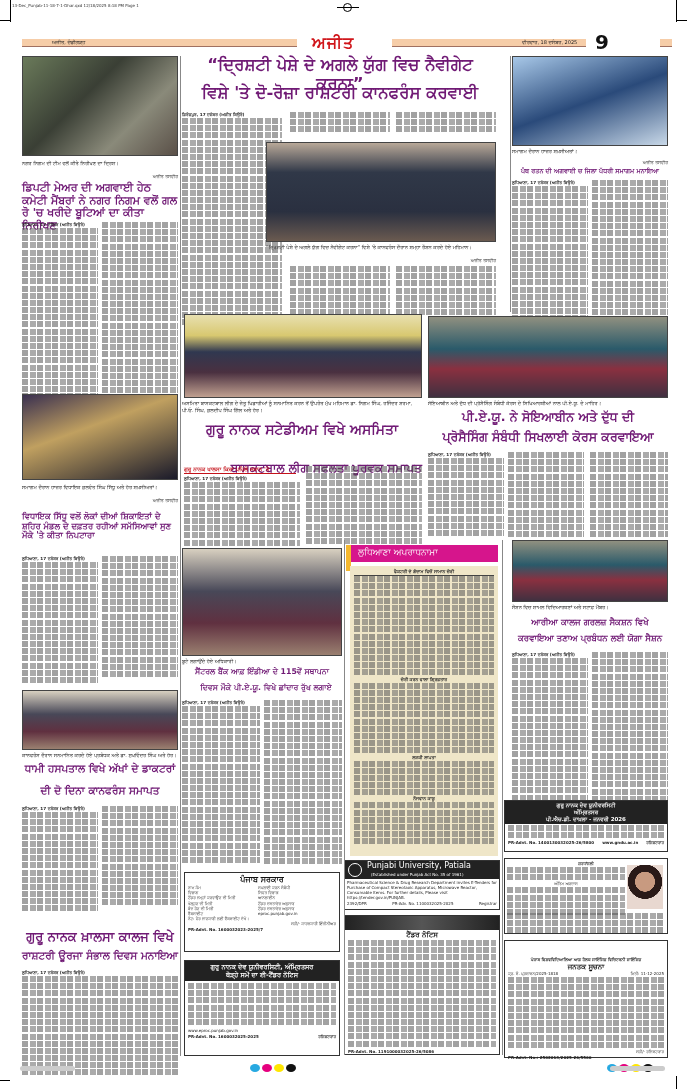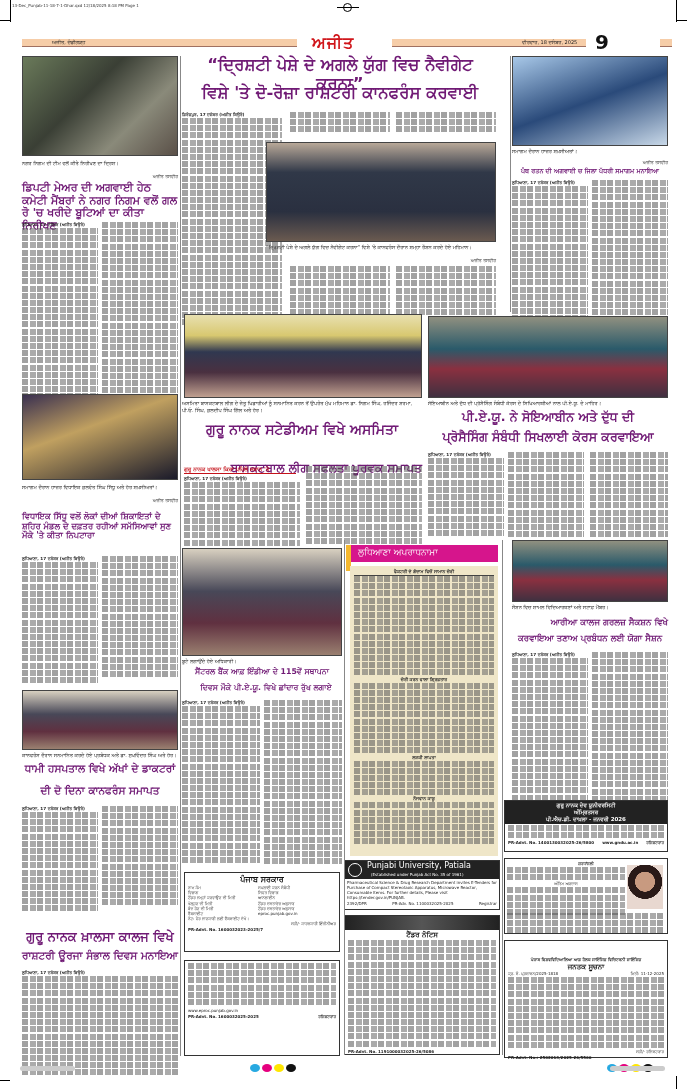--- a/index.html
+++ b/index.html
@@ -393,20 +393,24 @@
         <span style="width:70px">ਵੈੱਬਸਾਈਟ</span>
         <span>eproc.punjab.gov.in</span>
       </div>
     <div>ਨੋਟ: ਹੋਰ ਜਾਣਕਾਰੀ ਲਈ ਵੈੱਬਸਾਈਟ ਦੇਖੋ।</div>
     <div style="text-align:right">ਸਹੀ/- ਕਾਰਜਕਾਰੀ ਇੰਜੀਨੀਅਰ</div>
     <div style="font-weight:bold">PR-Advt. No. 1600032023-2025/7</div>
   </div>
 </div>
 
 <div class="abs box" style="left:184px;top:960px;width:156px;height:96px">
+  <div class="adhead" style="font-size:6.5px;padding:2px 0;line-height:8px">
+    <div>ਗੁਰੂ ਨਾਨਕ ਦੇਵ ਯੂਨੀਵਰਸਿਟੀ, ਅੰਮ੍ਰਿਤਸਰ</div>
+    <div>ਥੋੜ੍ਹੇ ਸਮੇਂ ਦਾ ਈ-ਟੈਂਡਰ ਨੋਟਿਸ</div>
+  </div>
   <div class="body" style="padding:2px 3px">
       <span></span>
       <span></span>
       <span></span>
       <span></span>
       <span></span>
       <span></span>
     </div>
   <div class="smalltxt" style="padding:0 3px;font-size:4px">www.eproc.punjab.gov.in</div>
   <div class="smalltxt" style="display:flex;justify-content:space-between;padding:0 3px;font-size:4px;font-weight:bold">
@@ -597,21 +601,21 @@
     <span></span>
     <span></span>
     <span></span>
     <span></span>
     <span></span>
     <span></span>
   </div>
 
 <div class="abs photo girls" style="left:512px;top:540px;width:156px;height:62px"></div>
 <div class="abs cap" style="left:512px;top:604px;width:156px">ਸੈਸ਼ਨ ਵਿਚ ਸ਼ਾਮਲ ਵਿਦਿਆਰਥਣਾਂ ਅਤੇ ਸਟਾਫ਼ ਮੈਂਬਰ।</div>
-<div class="abs hl" style="left:512px;top:618px;width:156px;font-size:8.6px;text-align:right">ਆਰੀਆ ਕਾਲਜ ਗਰਲਜ਼ ਸੈਕਸ਼ਨ ਵਿਖੇ</div>
+<div class="abs hl" style="left:512px;top:618px;width:156px;font-size:8.6px;text-align:center">ਆਰੀਆ ਕਾਲਜ ਗਰਲਜ਼ ਸੈਕਸ਼ਨ ਵਿਖੇ</div>
 <div class="abs hl" style="left:512px;top:634px;width:156px;font-size:8.6px;text-align:center">ਕਰਵਾਇਆ ਤਣਾਅ ਪ੍ਰਬੰਧਨ ਲਈ ਯੋਗਾ ਸੈਸ਼ਨ</div>
 <div class="abs body" style="left:512px;top:652px;width:76px">
   <b class="smalltxt" style="display:block;font-size:4.2px">ਲੁਧਿਆਣਾ, 17 ਦਸੰਬਰ (ਅਜੀਤ ਬਿਊਰੋ)</b>
   <span></span>
     <span></span>
     <span></span>
     <span></span>
     <span></span>
     <span></span>
     <span></span>

